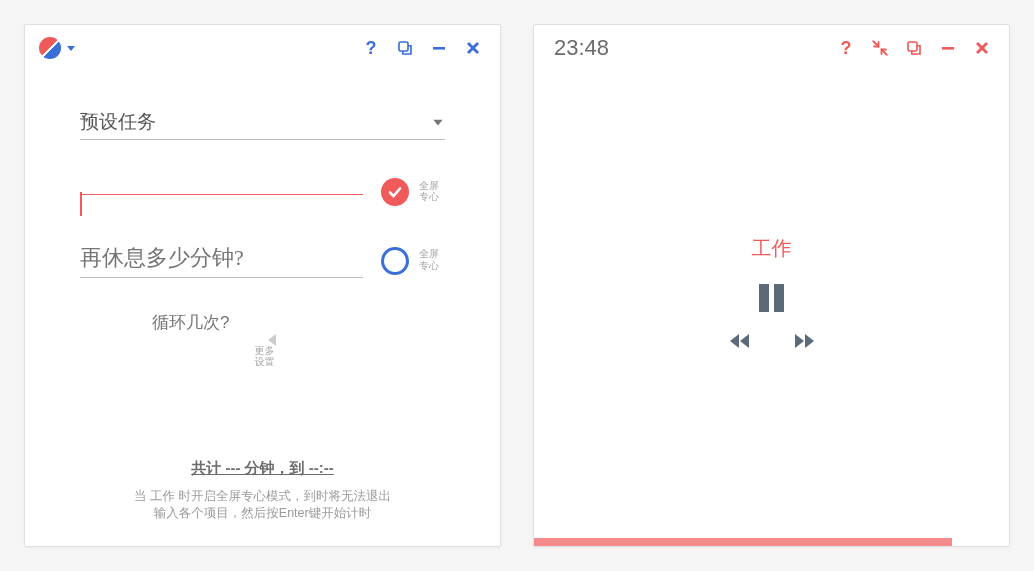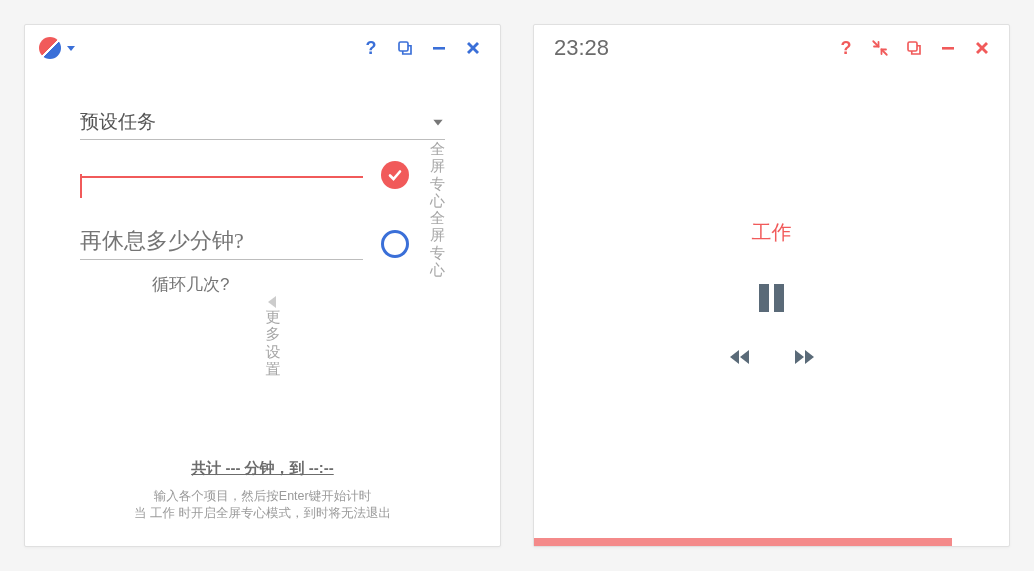--- a/index.html
+++ b/index.html
@@ -51,21 +51,21 @@
     color:#3a6fd8; margin-left: 4px; font-size: 14px;
     display:inline-flex; align-items:center;
   }
   .timebar {
     color:#6b6b6b; font-size: 22px; margin-left: 6px;
   }
 
   
   .left-content {
     padding: 40px 55px 18px 55px;
-    display:flex; flex-direction:column; 
+    display:flex; flex-direction:column; gap:38px;
   }
   .row { display:flex; align-items:center; }
   .field-wrap { flex:1; }
   .sel-row { justify-content: space-between; }
   .chev-down { color:#777; font-size:14px; margin-left: auto;}
   .underline { position: relative; border-bottom:1.5px solid #bdbdbd; padding-bottom:4px;}
   .underline.red { border-bottom-color:#f15a5a; }
   .underline.red::after {
     content:""; position:absolute; left:0; bottom:-1.5px; height:1.5px; width:100%;
     background:#f15a5a;
@@ -82,37 +82,38 @@
     position:absolute; left:0; top:2px;
   }
   .circle-btn {
     width: 28px; height: 28px; border-radius:50%; margin-left: 18px;
     display:inline-flex; align-items:center; justify-content:center;
     cursor:pointer;
   }
   .circle-btn.filled { background:#f15a5a; color:#fff; }
   .circle-btn.open { border:3px solid #3a6fd8; }
   .small-label {
-    font-size: 15px; color:#a6a6a6; line-height:1.15; margin-left:10px; width:26px;
-    text-align:right;
+    font-size: 10px; color:#a6a6a6; line-height:1.15; margin-left:10px; width:26px;
+    text-align:left;
+    font-family:Liberation Mono, monospace;
   }
   .triangle-left {
     width:0;height:0;border-top:6px solid transparent;border-bottom:6px solid transparent;
     border-right:8px solid #ccc; margin-left:18px; cursor:pointer;
   }
   .footer {
     margin-top:auto; text-align:center; padding: 0 30px 24px 30px;
     color:#9a9a9a; font-size:12.5px;
   }
   .footer .total { color:#6c6c6c; font-size:15px; font-weight:600; margin-bottom:10px;text-decoration:underline;}
 
   
   .right-content {
     flex:1; display:flex; flex-direction:column; align-items:center; justify-content:center;
-    gap:16px; padding-bottom:30px;
+    gap:0; padding-bottom:30px;
   }
   .mode-label { color:#f15a5a; font-size:20px; margin-bottom:4px;}
   .timer { color:#f15a5a; font-size:52px; font-weight:400; letter-spacing:1px; }
   .controls { display:flex; gap:30px; margin-top:18px; color:#5a6a78; align-items:center;}
   .pause {
     display:flex; gap:5px; cursor:pointer;
   }
   .pause span { width:10px; height:28px; background:#5a6a78; display:inline-block;}
   .seek { display:flex; gap:40px; margin-top:20px; color:#5a6a78;}
   .ff, .rw { cursor:pointer; font-size:20px; letter-spacing:-4px;}
@@ -193,28 +194,28 @@
       </div>
       <span class="triangle-left"></span>
       <span class="small-label" style="white-space:pre-line;">更多
 设置</span>
     </div>
 
   </div>
 
   <div class="footer">
     <div class="total">共计 --- 分钟，到 --:--</div>
+    <div>当 工作 时开启全屏专心模式，到时将无法退出</div>
     <div>输入各个项目，然后按Enter键开始计时</div>
-    <div>当 工作 时开启全屏专心模式，到时将无法退出</div>
   </div>
 </div>
 
 <div class="panel">
   <div class="titlebar">
-    <span class="timebar">23:28</span>
+    <span class="timebar">23:48</span>
     <span class="spacer"></span>
     <span class="tb-btn red" style="font-weight:700;">?</span>
     <span class="tb-btn red">
       <svg width="18" height="18" viewBox="0 0 24 24" fill="none" stroke="#f15a5a" stroke-width="2.4" stroke-linecap="round">
         <polyline points="10,4 10,10 4,10"></polyline>
           <line x1="10" y1="10" x2="3" y2="3"></line>
         <polyline points="14,20 14,14 20,14"></polyline>
           <line x1="14" y1="14" x2="21" y2="21"></line>
       </svg>
     </span>

